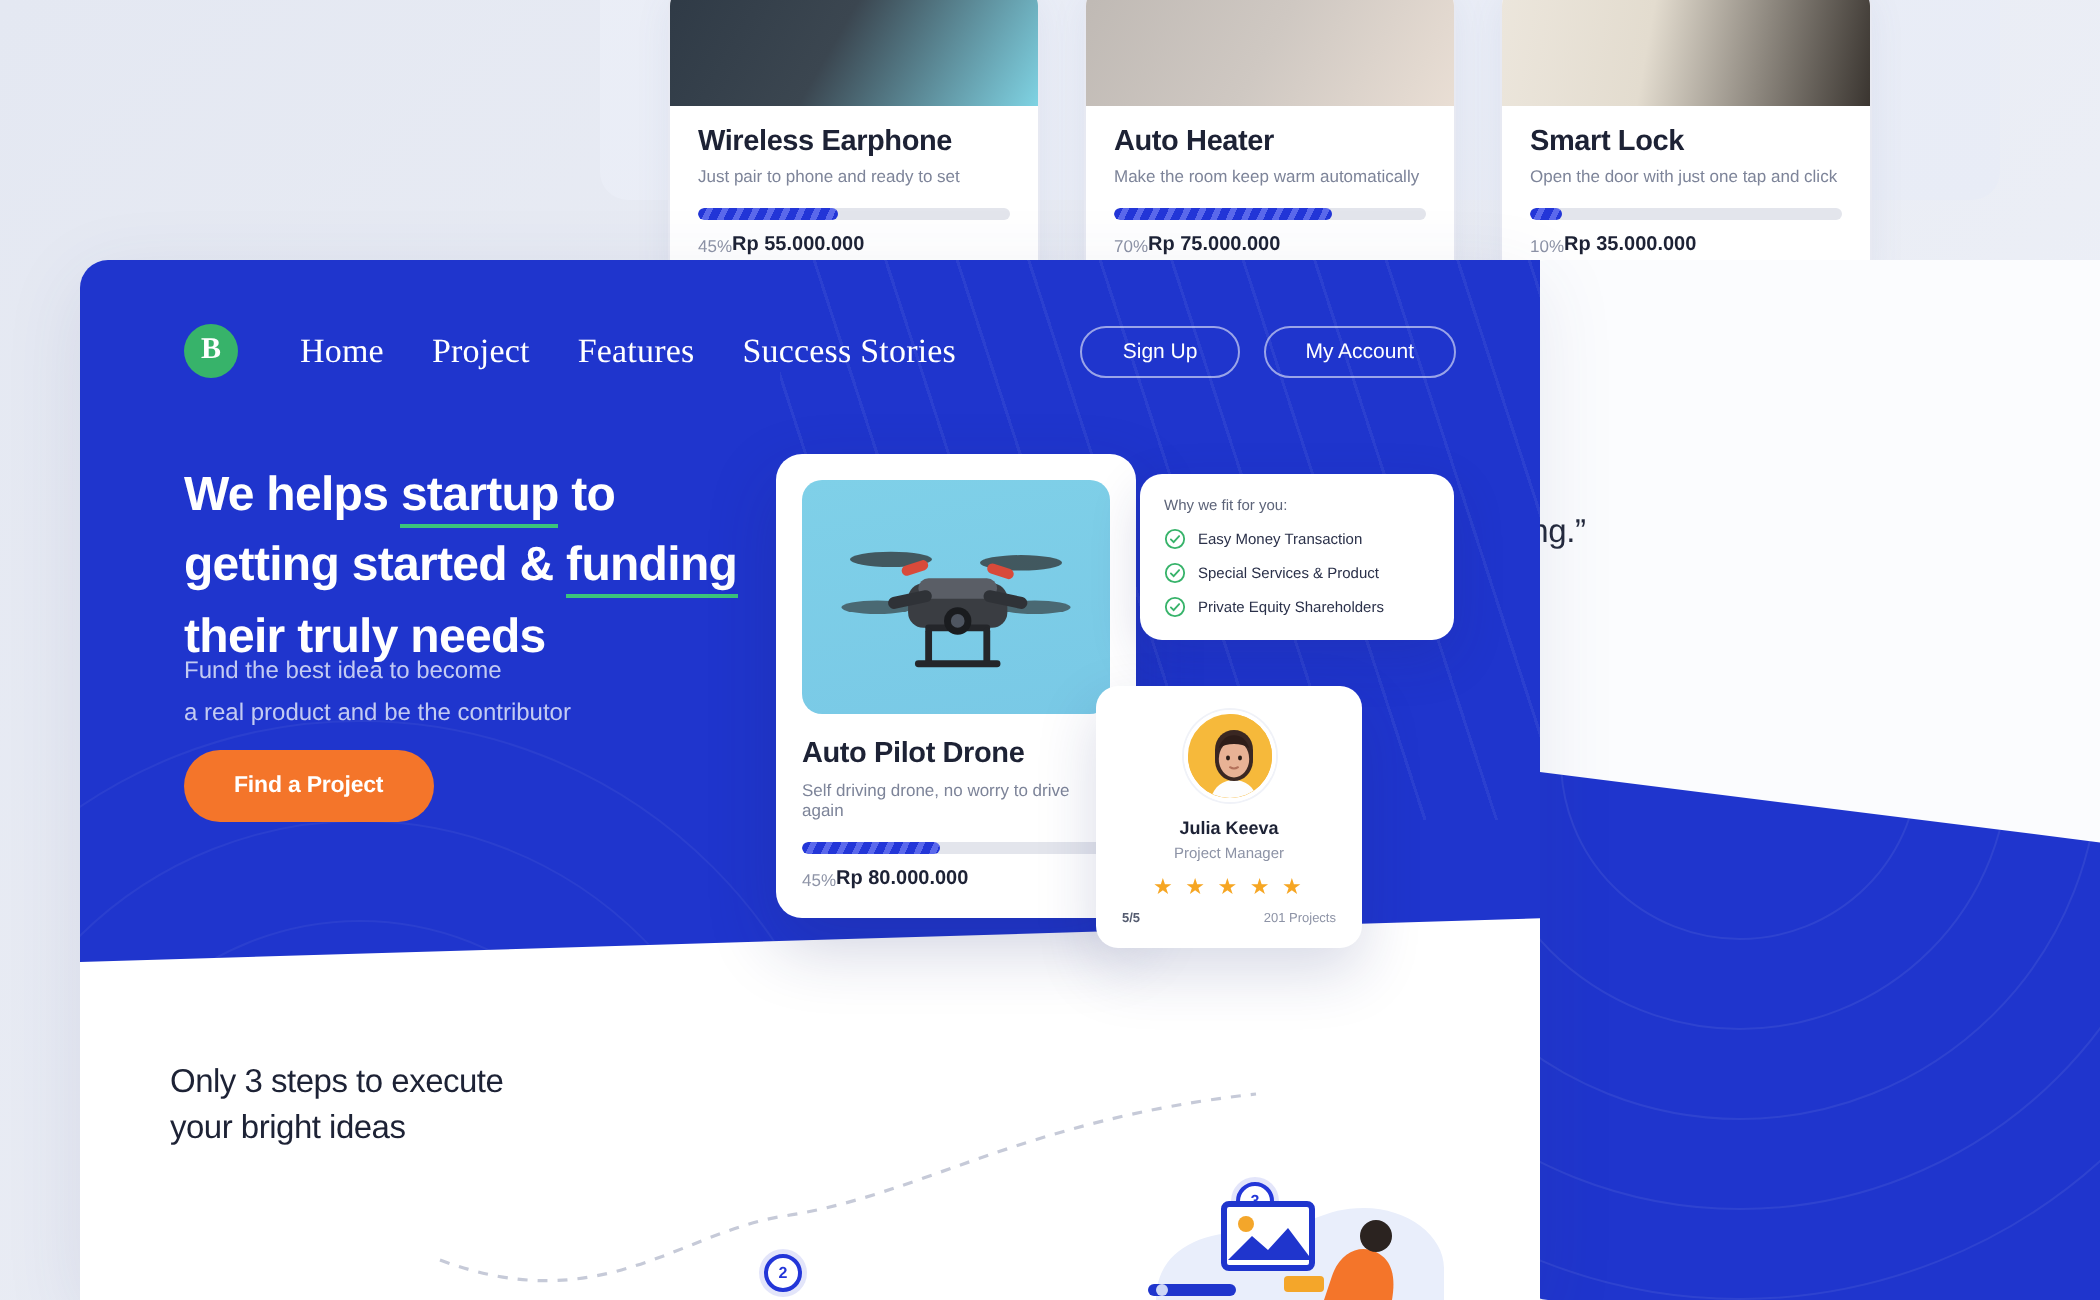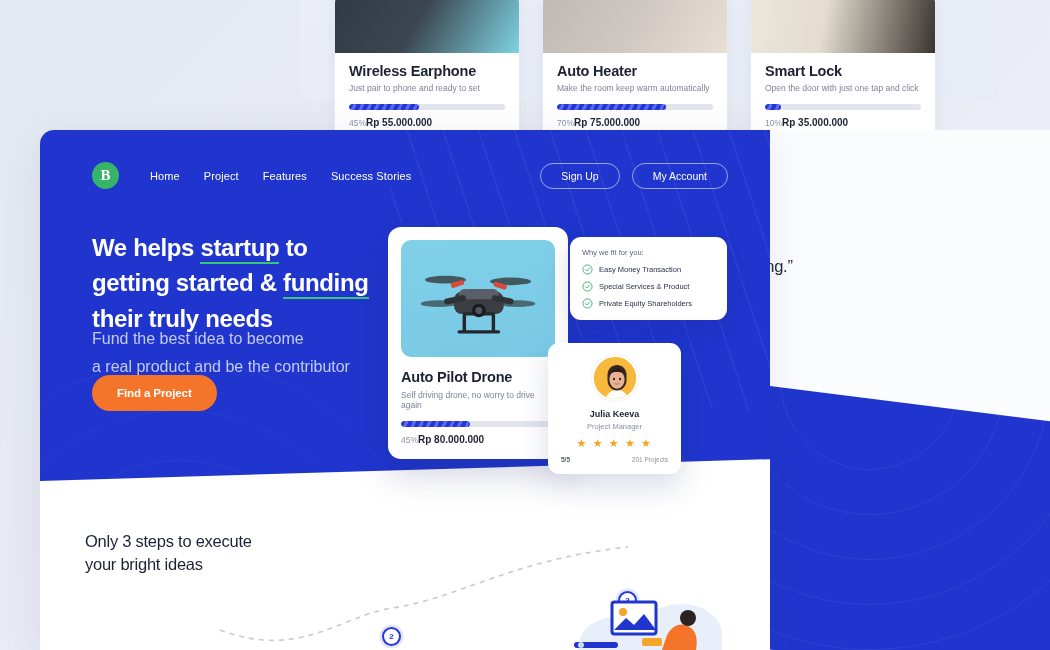--- a/index.html
+++ b/index.html
@@ -72,31 +72,31 @@
   .hero .arcs2{ position:absolute; left:-120px; bottom:-220px; width:520px; height:520px; }
   .hero .arcs2 span{ position:absolute; border:1px solid rgba(255,255,255,.05);
     border-radius:50%; left:50%; top:50%; transform:translate(-50%,-50%); }
 
   
   .nav{ position:absolute; left:52px; top:32px; right:42px; display:flex; align-items:center; }
   .logo{ width:27px; height:27px; border-radius:50%; background:#37b36a;
          display:flex; align-items:center; justify-content:center;
          font-family:"Liberation Serif", serif; font-weight:700; font-size:15px; color:#fff; }
   .nav ul{ list-style:none; display:flex; gap:24px; margin-left:31px; }
-  .nav ul li{ font-size:11px; color:#ffffff; letter-spacing:.1px; cursor:pointer; }
+  .nav ul li{ font-size:17px; color:#ffffff; letter-spacing:.1px; cursor:pointer;font-family:Liberation Serif, serif; }
   .nav .right{ margin-left:auto; display:flex; gap:12px; }
   .pill{ border:1px solid rgba(255,255,255,.55); border-radius:20px;
          padding:6px 20px; font-size:10.5px; color:#fff; cursor:pointer; white-space:nowrap;text-align:right; }
 
   
   .h1{ position:absolute; left:52px; top:100px; width:330px;
        font-size:24px; font-weight:700; color:#fff; line-height:1.47; letter-spacing:-.35px; }
   .h1 .u{ border-bottom:2.5px solid #3bc47b; padding-bottom:1px; }
   .lead{ position:absolute; left:52px; top:195px; width:300px;
-         font-size:16px; color:#c3cbf2; line-height:1.75; }
+         font-size:12px; color:#c3cbf2; line-height:1.75; }
   .cta{ position:absolute; left:52px; top:245px; background:#f4752a; color:#fff;
         border:none; border-radius:22px; padding:12px 25px;
         font-size:11.5px; font-weight:700; cursor:pointer;
         font-family:"Liberation Sans", sans-serif; letter-spacing:-.1px; }
 
   
   .drone{
     position:absolute; left:348px; top:97px; width:180px;
     background:#fff; border-radius:13px; padding:13px 13px 14px 13px;
     box-shadow:0 14px 34px rgba(30,40,110,.22); z-index:6;

